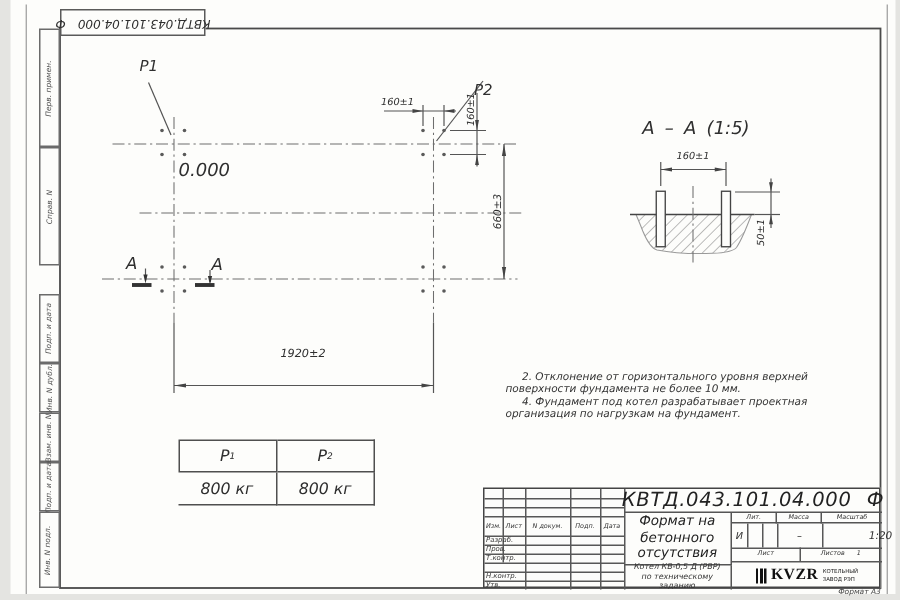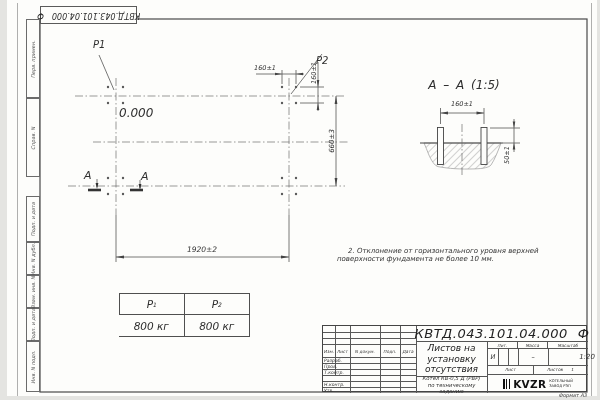--- a/index.html
+++ b/index.html
@@ -157,21 +157,21 @@
   <div class="box ctr" style="left:26px;top:308px;width:14px;height:33px;">
       <span class="mlabel">Подп. и дата</span>
     </div>
   <div class="box ctr" style="left:26px;top:341px;width:14px;height:51px;">
       <span class="mlabel">Инв. N подл.</span>
     </div>
 
   <div class="t" style="left:93px;top:40px;font-size:10px;">P1</div>
   <div class="t" style="left:316px;top:56px;font-size:10px;">P2</div>
   <div class="t" style="left:119px;top:107px;font-size:12px;">0.000</div>
-  <div class="t ctr" style="left:164px;top:246px;width:76px;font-size:7.5px;">1920±2</div>
+  <div class="t ctr" style="left:164px;top:232px;width:76px;font-size:7.5px;">1920±2</div>
   <div class="t ctr" style="left:310px;top:135px;width:44px;height:12px;font-size:7px;transform:rotate(-90deg);">660±3</div>
   <div class="t ctr" style="left:250px;top:65px;width:30px;font-size:6.5px;">160±1</div>
   <div class="t ctr" style="left:297px;top:68px;width:34px;height:10px;font-size:6.5px;transform:rotate(-90deg);">160±1</div>
   <div class="t" style="left:84px;top:170px;font-size:11px;">А</div>
   <div class="t" style="left:141px;top:171px;font-size:11px;">А</div>
 
   <div class="t ctr" style="left:428px;top:79px;width:72px;font-size:12px;word-spacing:3px;">А – А (1:5)</div>
   <div class="t ctr" style="left:442px;top:101px;width:40px;font-size:6.5px;">160±1</div>
   <div class="t ctr" style="left:490px;top:150px;width:34px;height:10px;font-size:6.5px;transform:rotate(-90deg);">50±1</div>
 
@@ -183,20 +183,21 @@
     <div>
         <span>Р</span>
         <sub>2</sub>
       </div>
     <div class="r2">800 кг</div>
     <div class="r2">800 кг</div>
   </div>
 
   <div class="notes" style="position:absolute;left:337px;top:247px;width:226px;font-style:italic;font-size:7px;line-height:8.4px;color:#333;">
     <p>2. Отклонение от горизонтального уровня верхней поверхности фундамента не более 10 мм.</p>
+    <p>4. Фундамент под котел разрабатывает проектная организация по нагрузкам на фундамент.</p>
   </div>
 
   <div style="position:absolute;left:322px;top:325px;width:265px;height:67px;border:1.2px solid #444;box-sizing:border-box;background:#fdfdfb;">
 
     <div class="hl" style="left:0;top:6px;width:93px;"></div>
     <div class="hl" style="left:0;top:12px;width:93px;"></div>
     <div class="hl" style="left:0;top:18px;width:93px;"></div>
     <div class="vl" style="left:12px;top:0;height:49px;"></div>
     <div class="vl" style="left:27px;top:0;height:67px;"></div>
     <div class="vl" style="left:57px;top:0;height:67px;"></div>
@@ -221,22 +222,22 @@
     <div class="cell" style="left:1px;top:50px;font-size:4.6px;"></div>
     <div class="cell" style="left:1px;top:56px;font-size:4.6px;">Н.контр.</div>
     <div class="cell" style="left:1px;top:62px;font-size:4.6px;">Утв.</div>
 
     <div class="cell ctr" style="left:93px;top:0;width:172px;height:16px;border-bottom:1px solid #555;font-size:13px;letter-spacing:0.5px;gap:10px;color:#222;">
       <span>КВТД.043.101.04.000</span>
       <span>Ф</span>
     </div>
 
     <div class="cell ctr" style="left:93px;top:16px;width:72px;height:35px;border-right:1px solid #555;border-bottom:1px solid #555;flex-direction:column;font-size:9px;line-height:10.5px;color:#222;">
-      <span>Листов на</span>
-      <span>установку</span>
+      <span>Формат на</span>
+      <span>бетонного</span>
       <span>отсутствия</span>
     </div>
 
     <div class="cell ctr" style="left:93px;top:51px;width:72px;height:16px;border-right:1px solid #555;flex-direction:column;font-size:5.3px;line-height:6.5px;">
       <span>Котел  КВ-0,5  Д  (РВР)</span>
       <span>по техническому заданию</span>
     </div>
 
     <div class="cell ctr" style="left:165px;top:16px;width:30px;height:7px;border-bottom:1px solid #555;border-right:1px solid #555;font-size:4.3px;">Лит.</div>
     <div class="cell ctr" style="left:195px;top:16px;width:30px;height:7px;border-bottom:1px solid #555;border-right:1px solid #555;font-size:4.3px;">Масса</div>
@@ -254,21 +255,21 @@
     <div class="hl" style="left:165px;top:48px;width:100px;"></div>
     <div class="vl" style="left:210px;top:39px;height:9px;"></div>
     <div class="cell ctr" style="left:165px;top:39px;width:45px;height:9px;font-size:4.3px;">Лист</div>
     <div class="cell ctr" style="left:210px;top:39px;width:55px;height:9px;font-size:4.3px;gap:8px;">
       <span>Листов</span>
       <span>1</span>
     </div>
 
     <div class="cell ctr" style="left:165px;top:48px;width:100px;height:19px;gap:3px;font-style:normal;">
       <span style="display:inline-block;width:7px;height:10px;background:repeating-linear-gradient(90deg,#111 0,#111 1.6px,#fdfdfb 1.6px,#fdfdfb 2.8px);"></span>
-      <span style="font-weight:bold;font-size:10.5px;color:#111;letter-spacing:0.3px;">KVZR</span>
+      <span style="font-weight:bold;font-size:10.5px;color:#111;letter-spacing:0.3px;font-family:Liberation Serif, serif;">KVZR</span>
       <span style="display:flex;flex-direction:column;font-size:3.6px;line-height:4.4px;color:#222;text-align:left;">
         <span>КОТЕЛЬНЫЙ</span>
         <span>ЗАВОД РЭП</span>
       </span>
     </div>
   </div>
 
   <div class="t ctr" style="left:552px;top:393px;width:42px;font-size:5px;font-style:italic;color:#444;">Формат А3</div>
 
 </div>

